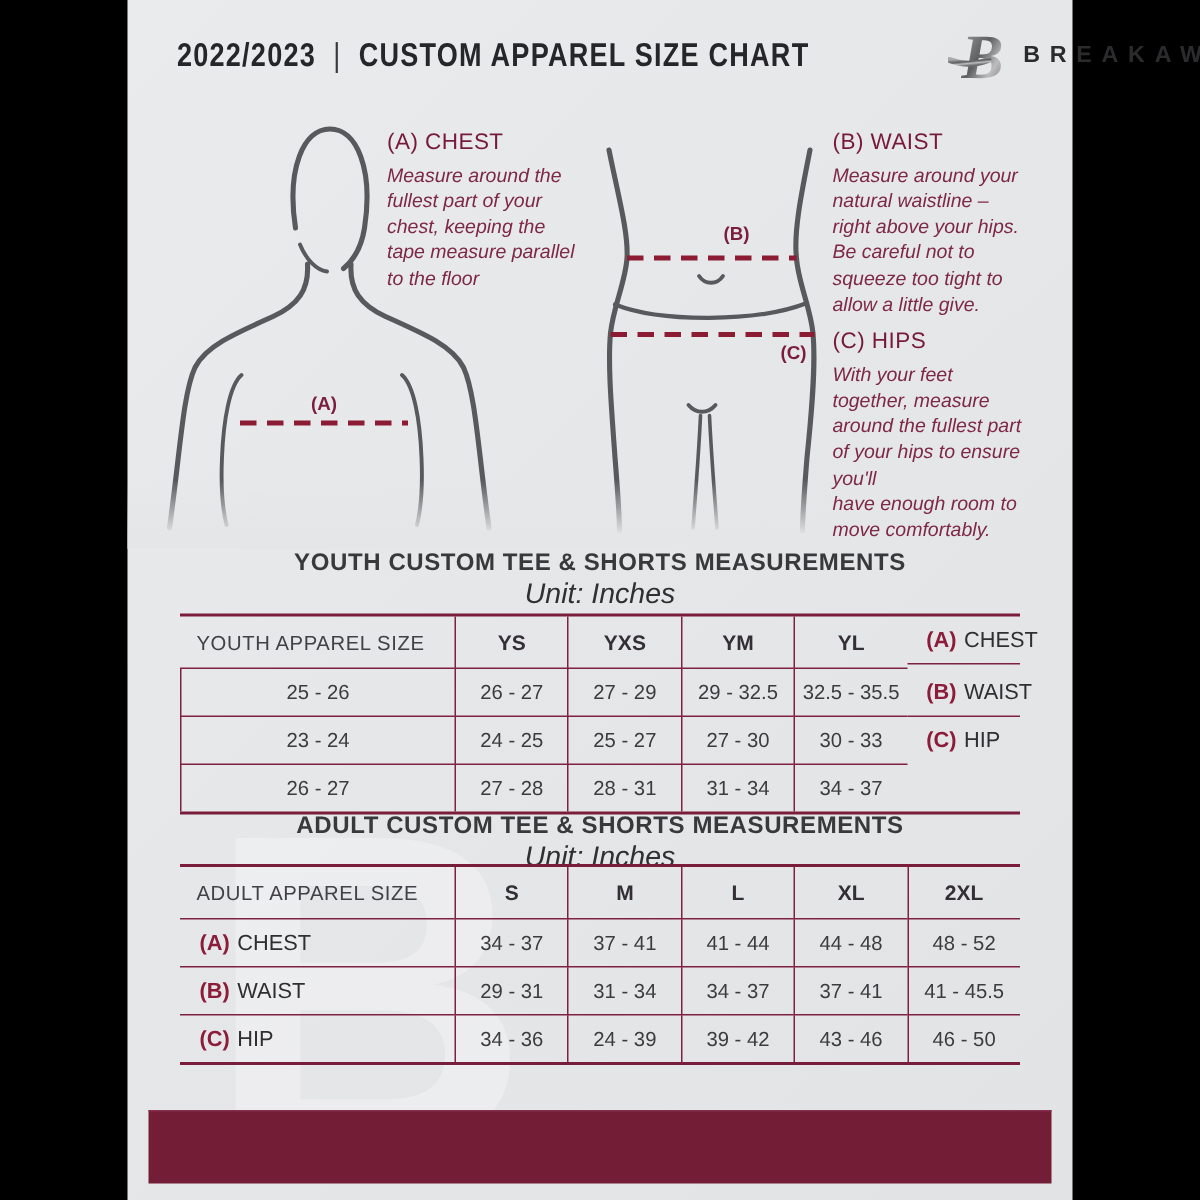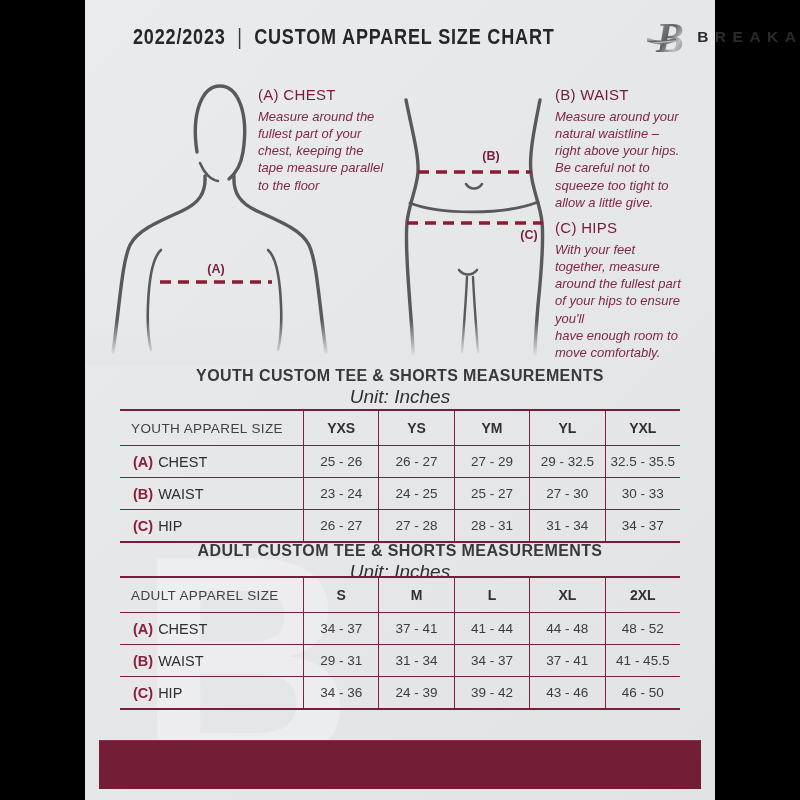--- a/index.html
+++ b/index.html
@@ -5,21 +5,21 @@
   html,body{margin:0;padding:0;}
   body{
     width:800px;height:800px;background:#000;position:relative;overflow:hidden;
     font-family:"Liberation Sans", sans-serif;
   }
   .doc{
     position:absolute;left:85px;top:0;width:630px;height:800px;
     background:linear-gradient(135deg,#eaebed 0%,#e6e7e9 45%,#e2e3e5 100%);
   }
   
-  .hdr{position:absolute;left:33px;right:24px;top:0;height:74px;display:flex;align-items:center;justify-content:space-between;margin-left:15px;}
+  .hdr{position:absolute;left:33px;right:24px;top:0;height:74px;display:flex;align-items:center;justify-content:space-between;}
   .hdr-title{display:inline-block;transform:scaleX(.82);transform-origin:left center;
     font-size:22px;font-weight:700;letter-spacing:1px;color:#26262a;white-space:nowrap;}
   .hdr-title .pipe{font-weight:400;margin:0 14px;color:#3a3a3e;}
   .brand{display:flex;align-items:center;gap:10px;}
   .brand-name{font-size:15.5px;font-weight:700;letter-spacing:6.5px;color:#2b2b2e;white-space:nowrap;}
   
   .fig-svg{position:absolute;left:0;top:0;}
   .fig-label{position:absolute;width:34px;text-align:center;font-size:12.5px;font-weight:700;color:#7b1e3d;}
   .fade{position:absolute;left:0;top:320px;width:462px;height:46px;
     background:linear-gradient(to bottom,rgba(230,231,233,0) 0%,#e5e6e8 80%);}
@@ -127,25 +127,24 @@
 you'll
 have enough room to
 move comfortably.</div>
 
   <div class="watermark">B</div>
 
   <div class="tbl-title" style="top:367px;">YOUTH CUSTOM TEE &amp; SHORTS MEASUREMENTS</div>
   <div class="tbl-unit" style="top:386px;">Unit: Inches</div>
   <div class="size-table" style="top:409px;">
       <div class="cell th first">YOUTH APPAREL SIZE</div>
+      <div class="cell th">YS</div>
       <div class="cell th">YXS</div>
-      <div class="cell th">YS</div>
       <div class="cell th">YM</div>
       <div class="cell th">YL</div>
-      <div class="cell th">YXL</div>
       <div class="cell td first"><div class="prefix">(A)</div>CHEST</div>
       <div class="cell td">25 - 26</div>
       <div class="cell td">26 - 27</div>
       <div class="cell td">27 - 29</div>
       <div class="cell td">29 - 32.5</div>
       <div class="cell td">32.5 - 35.5</div>
       <div class="cell td first"><div class="prefix">(B)</div>WAIST</div>
       <div class="cell td">23 - 24</div>
       <div class="cell td">24 - 25</div>
       <div class="cell td">25 - 27</div>

